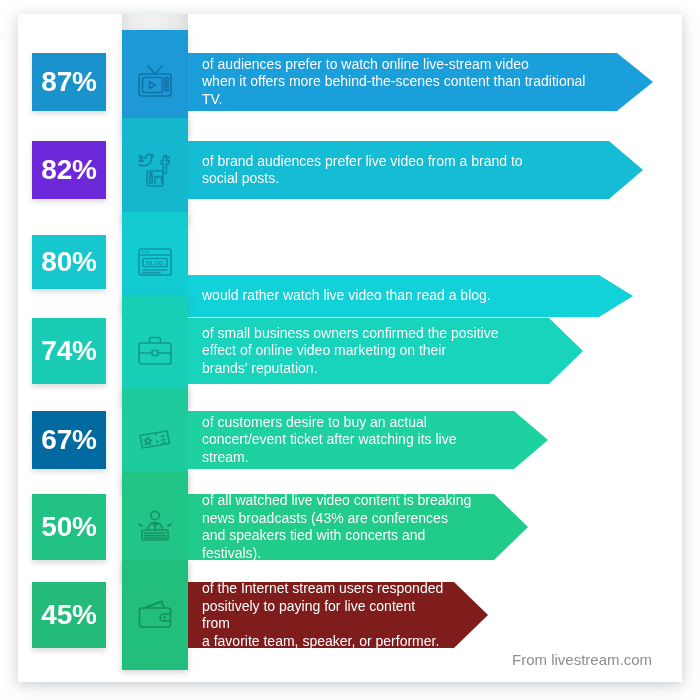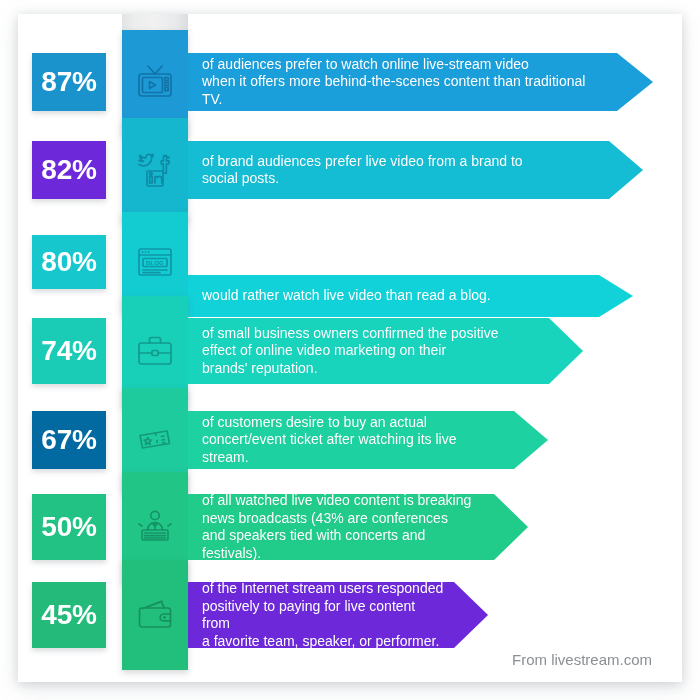--- a/index.html
+++ b/index.html
@@ -262,21 +262,21 @@
           <span>
             <svg width="42" height="42" viewBox="0 0 42 42">
               <path d="M9 14.5 L27 7.5 L30.5 14" fill="none" stroke="#17905f" stroke-width="1.7" stroke-linecap="round" stroke-linejoin="round"></path>
               <path d="M13 13 L28 7.2" fill="none" stroke="#17905f" stroke-width="1.7" stroke-linecap="round" stroke-linejoin="round"></path>
               <rect x="5.5" y="14" width="31" height="19" rx="2.5" fill="none" stroke="#17905f" stroke-width="1.7" stroke-linecap="round" stroke-linejoin="round"></rect>
               <path d="M36.5 20 L29.5 20 a3.4 3.4 0 0 0 0 6.8 l7 0" fill="none" stroke="#17905f" stroke-width="1.7" stroke-linecap="round" stroke-linejoin="round"></path>
               <circle cx="30.6" cy="23.4" r="1.35" fill="#17905f"></circle>
             </svg>
           </span>
         </div>
-        <div class="arrow-body" style="width: 300px; height: 66px; top: -4px; background: #6d28d9; clip-path: polygon(0px 0px, calc(100% - 34px) 0px, 100% 50%, calc(100% - 34px) 100%, 0px 100%);">
+        <div class="arrow-body" style="width: 300px; height: 66px; top: -4px; background: #7f1d1d; clip-path: polygon(0px 0px, calc(100% - 34px) 0px, 100% 50%, calc(100% - 34px) 100%, 0px 100%);">
           <div class="stat-text" style="padding-right: 42px;">of the Internet stream users responded
 positively to paying for live content from
 a favorite team, speaker, or performer.</div>
         </div>
       </div>
     </div>
 
   <div class="credit">From livestream.com</div>
 
 </div>

